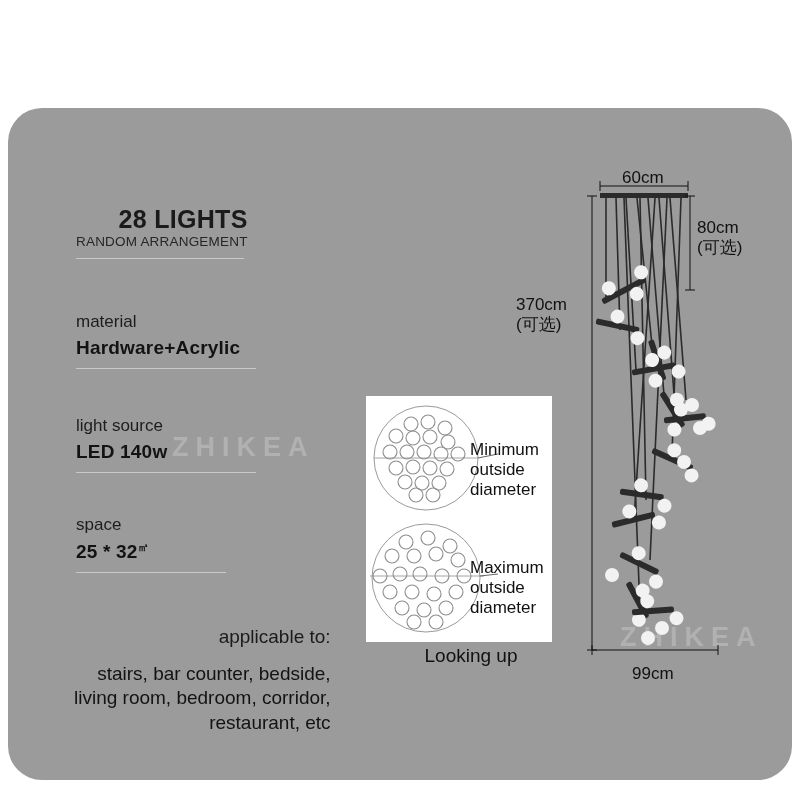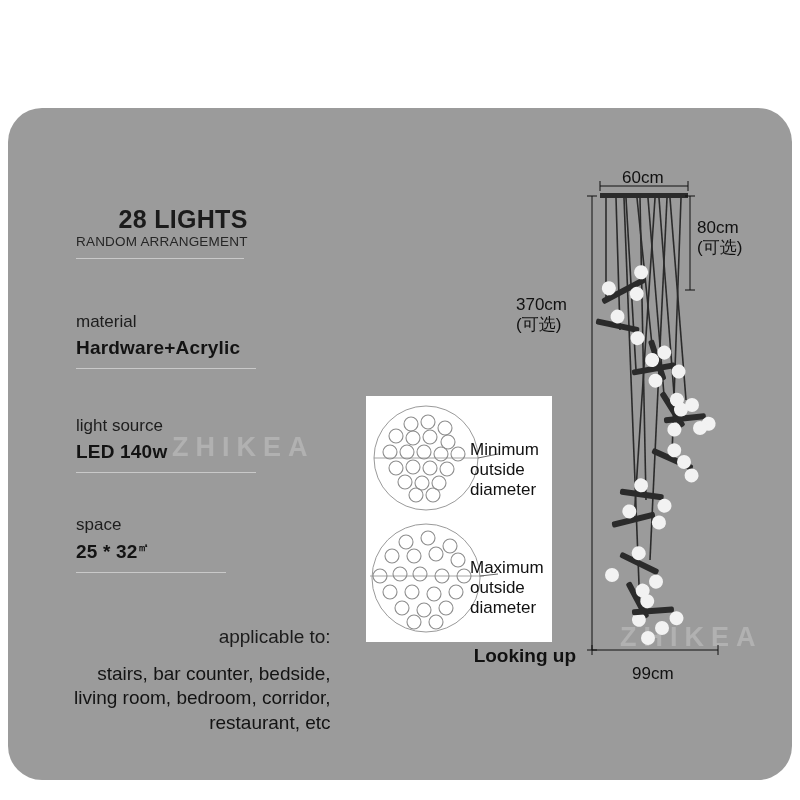--- a/index.html
+++ b/index.html
@@ -95,23 +95,23 @@
     top: 396px;
     width: 186px;
     height: 246px;
     background: #ffffff;
   }
   .inset-caption {
     position: absolute;
     left: 366px;
     top: 645px;
     width: 210px;
-    text-align: right;
+    text-align: center;
     font-size: 19px;
-    font-weight: bold;
+    font-weight: normal;
     color: #111;
   }
   .inset-note {
     position: absolute;
     font-size: 17px;
     color: #111;
     line-height: 1.18;
   }
 
   

